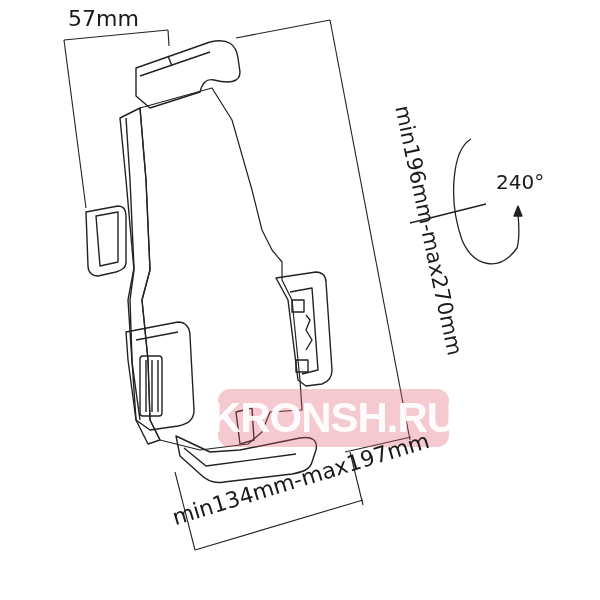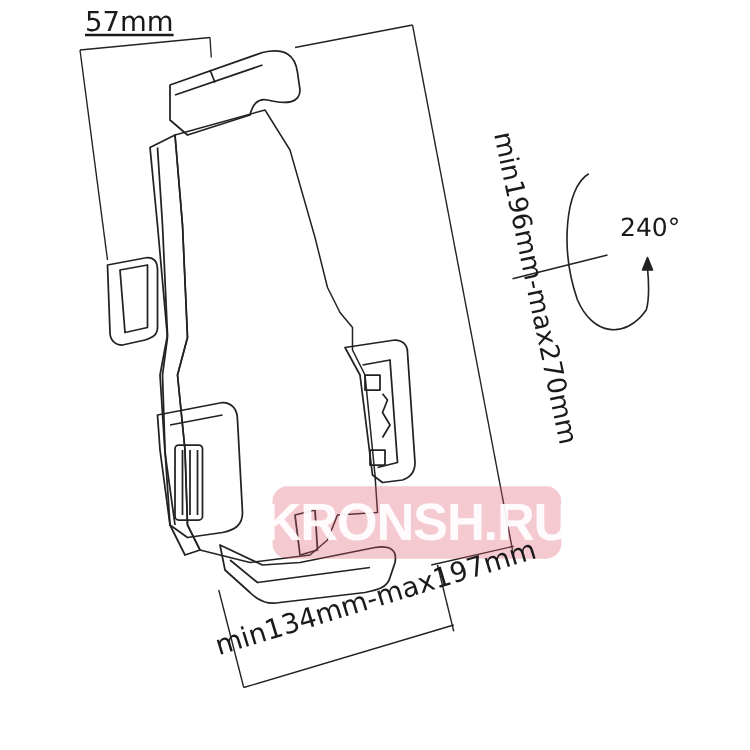--- a/index.html
+++ b/index.html
@@ -1,20 +1,20 @@
 <!DOCTYPE html>
 <html><head>
 <meta charset="utf-8">
 <style>
   html, body { margin:0; padding:0; background:#ffffff; }
   body { width:600px; height:600px; position:relative; overflow:hidden;
          font-family:"DejaVu Sans", sans-serif; }
   #canvas { position:absolute; left:0; top:0; width:600px; height:600px; }
   .lbl { position:absolute; color:#1a1a1a; white-space:nowrap; line-height:1; }
-  #dim-width-label { left:68px; top:8px; font-size:22px;text-decoration:underline; }
+  #dim-width-label { left:68px; top:8px; font-size:22px; }
   #dim-height-label { left:278px; top:220px; font-size:21px; transform:rotate(78deg); transform-origin:center; width:300px; text-align:center; }
   #dim-bottom-label { left:170px; top:508px; font-size:22px; transform:rotate(-17deg); transform-origin:left top; }
   #rotation-label { left:496px; top:172px; font-size:20px; }
   #watermark { position:absolute; left:218px; top:389px; width:231px; height:58px;
                background:rgba(220,90,110,0.32); border-radius:12px;
                display:flex; align-items:center; justify-content:center; }
   #watermark span { color:rgba(255,255,255,0.92); font-family:"Liberation Sans", sans-serif;
                     font-weight:bold; font-size:42px; letter-spacing:-1px; }
 </style>
 </head>

